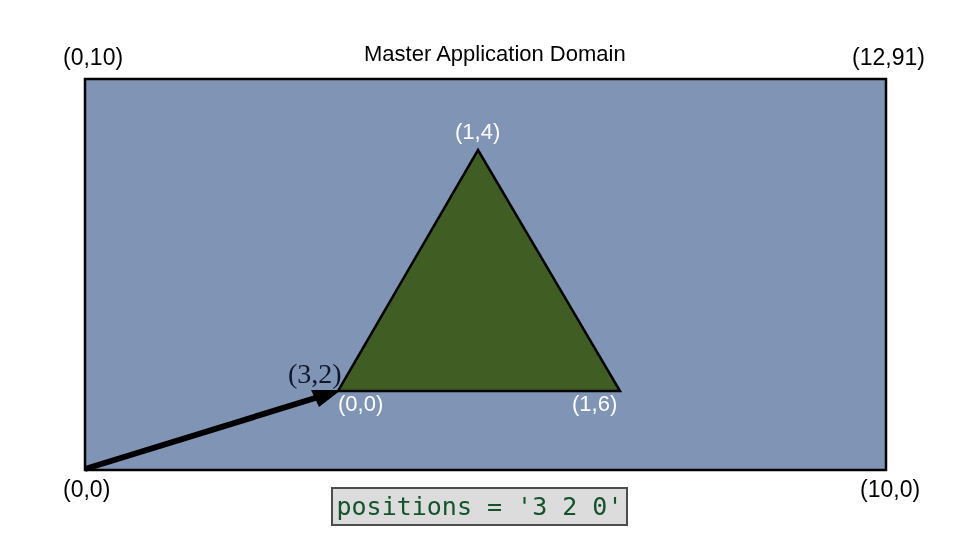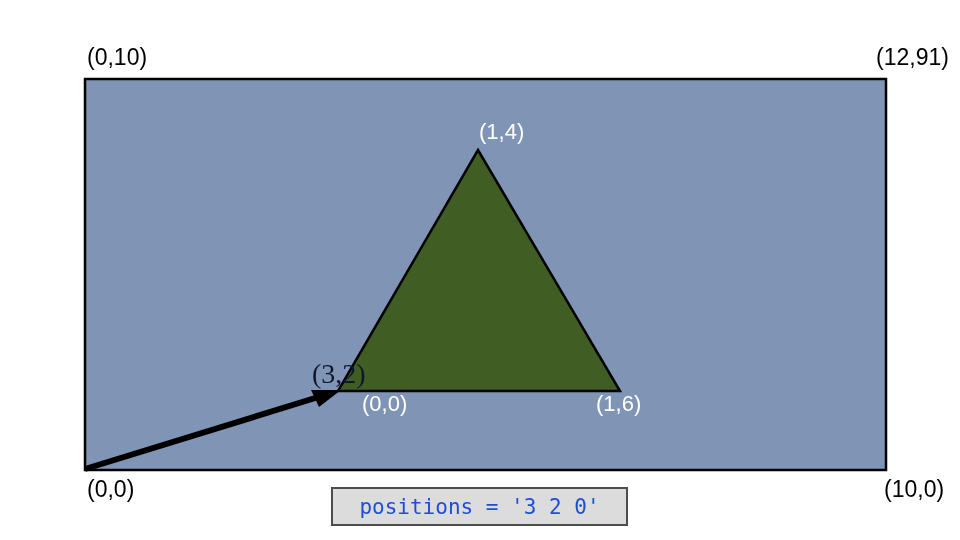--- a/index.html
+++ b/index.html
@@ -25,21 +25,20 @@
     left: 0;
     top: 0;
     width: 960px;
     height: 540px;
   }
   .lbl {
     position: absolute;
     white-space: pre;
     font-family: "Liberation Sans", sans-serif;
     line-height: 1;
-    margin-left: 24px;
   }
   .corner-label {
     font-size: 23px;
     color: #000000;
   }
   .diagram-title {
     font-size: 22px;
     color: #000000;
     font-weight: 400;
   }
@@ -65,22 +64,22 @@
     height: 39px;
     box-sizing: border-box;
     background: #dcdcdc;
     border: 2px solid #4d4d4d;
     display: flex;
     align-items: center;
     justify-content: center;
   }
   #code-box .code-text {
     font-family: "DejaVu Sans Mono", monospace;
-    font-size: 21px;
-    color: #1d4ed8;
+    font-size: 25px;
+    color: #14532d;
     letter-spacing: 0px;
     white-space: pre;
   }
 </style>
 </head>
 <body>
 
 <div id="canvas">
 
   <svg id="figure-svg" viewBox="0 0 960 540" xmlns="http://www.w3.org/2000/svg">
@@ -88,20 +87,21 @@
     <rect x="85" y="79" width="801" height="391" fill="#8095b5" stroke="#000000" stroke-width="2.5"></rect>
 
     <polygon points="478,150 620,391 338,391" fill="#405e24" stroke="#000000" stroke-width="2.5" stroke-linejoin="miter"></polygon>
 
     <g>
       <line x1="85" y1="469" x2="325" y2="395" stroke="#000000" stroke-width="6" stroke-linecap="butt"></line>
       <polygon points="341,390 311,390 319,407" fill="#000000"></polygon>
     </g>
   </svg>
 
+  <div class="lbl diagram-title" style="left:364px; top:43px;">Master Application Domain</div>
 
   <div class="lbl corner-label" style="left:63px; top:46px;">(0,10)</div>
 
   <div class="lbl corner-label" style="left:852px; top:46px;">(12,91)</div>
 
   <div class="lbl corner-label" style="left:63px; top:478px;">(0,0)</div>
 
   <div class="lbl corner-label" style="left:860px; top:478px;">(10,0)</div>
 
   <div class="lbl inner-label-white" style="left:455px; top:121px;">(1,4)</div>

